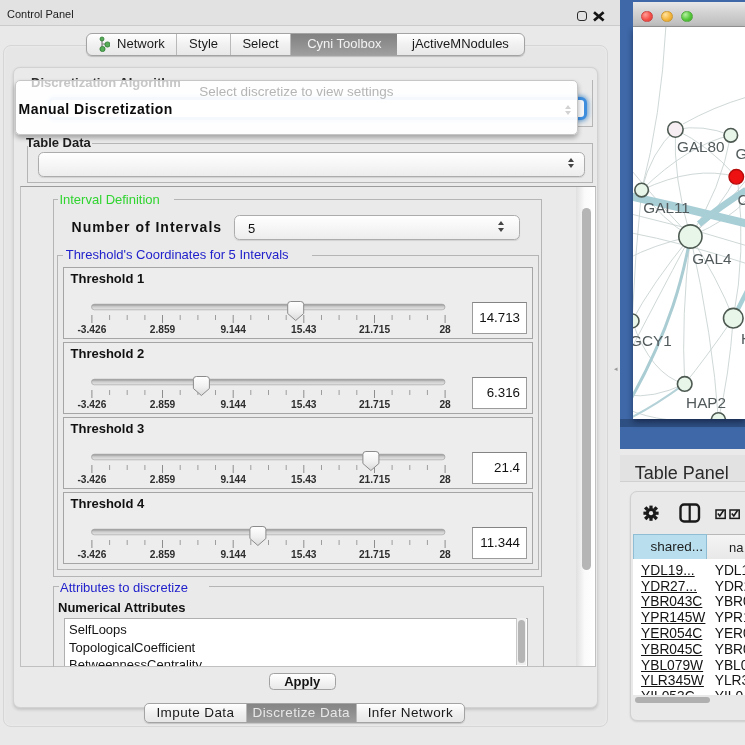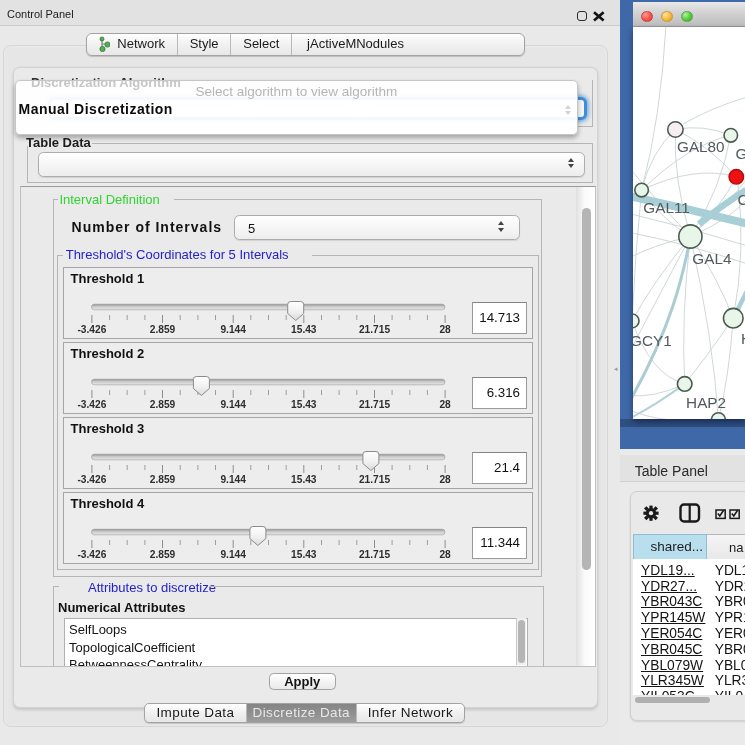--- a/index.html
+++ b/index.html
@@ -71,21 +71,21 @@
 #netframe { left:620px; top:0; width:125px; height:448.5px; background:#3e68a8; }
 #nettitle { left:633px; top:2px; width:112px; height:25px;
   background:linear-gradient(180deg,#e8e8e8,#d2d2d2 45%,#bdbdbd);
   border-bottom:1px solid #989898; }
 #netwhite { left:633px; top:27px; width:112px; height:392px; background:#ffffff;
   box-shadow:0 3px 6px rgba(0,0,20,0.45); }
 .light { position:absolute; top:10.7px; width:11.8px; height:11.8px; border-radius:50%; }
 #tpstrip { left:620px; top:448.5px; width:125px; height:296.5px; background:#eaeaea; }
 #tptitle { left:620px; top:454.5px; width:125px; height:27.3px; background:#e2e2e2;
   border-bottom:1px solid #d0d0d0; }
-#tptitle .t { position:absolute; left:14.7px; top:8px; font-size:14px; color:#2a2a2a; }
+#tptitle .t { position:absolute; left:14.7px; top:8px; font-size:18px; color:#2a2a2a; }
 #tpcontainer { left:629.7px; top:491px; width:124px; height:229.7px; background:#e9e9e9;
   border:1px solid #d0d0d0; border-radius:7px; box-shadow:0 1px 2px rgba(0,0,0,0.12); }
 #tptable { left:632.9px; top:534px; width:112.1px; height:176.6px; background:#e9e9e9; }
 #thead1 { position:absolute; left:0; top:0; width:73.7px; height:41px; background:#b9dfee;
   border:1px solid #8fbdd4; font-size:13.5px; color:#1d1d1d; text-align:center; text-indent:14px; line-height:23px; }
 #thead2 { position:absolute; left:73.7px; top:0; width:38.4px; height:30px;
   background:linear-gradient(180deg,#f4f4f4,#e6e6e6); border-top:1px solid #b8b8b8;
   border-bottom:1px solid #b0b0b0; font-size:13px; color:#1d1d1d; }
 #trows { position:absolute; left:0; top:24.8px; width:112.1px; height:135.8px; background:#fff;
   overflow:hidden; font-size:13.8px; color:#141414; }
@@ -108,32 +108,33 @@
 <div id="toptabs" class="abs">
  <div class="seg" style="width:91.3px;"><svg width="12" height="16" style="margin-right:7px;">
    <line x1="4" y1="3" x2="4" y2="13" stroke="#7e7e7e" stroke-width="1.2"></line>
    <line x1="4" y1="8" x2="9" y2="8" stroke="#7e7e7e" stroke-width="1.2"></line>
    <circle cx="4" cy="3" r="2" fill="#57ad57" stroke="#2f7a33" stroke-width="0.8"></circle>
    <circle cx="9.5" cy="8.5" r="2.6" fill="#57ad57" stroke="#2f7a33" stroke-width="0.8"></circle>
    <circle cx="4.5" cy="13" r="2.6" fill="#57ad57" stroke="#2f7a33" stroke-width="0.8"></circle>
  </svg>Network</div>
  <div class="seg" style="width:53.6px;">Style</div>
  <div class="seg" style="width:60.8px;">Select</div>
+ <div class="seg dark" style="width:106.7px;">Cyni Toolbox</div>
  <div class="seg" style="width:126.7px;">jActiveMNodules</div>
 </div>
 <div class="abs" style="left:31px;top:74.5px;font-size:13px;font-weight:600;color:#c6c6c6;z-index:31;">Discretization Algorithm</div>
 <div class="abs" style="left:31px;top:74.5px;width:170px;height:5.8px;overflow:hidden;z-index:32;">
     <div style="font-size:13px;font-weight:600;color:#2e2e2e;">Discretization Algorithm</div>
   </div>
 <div class="abs fline" style="left:592px;top:80px;width:1px;height:46.5px;"></div>
 <div class="abs fline" style="left:577.5px;top:126px;width:15.5px;height:1px;"></div>
 <div class="abs ghost" style="left:48px;top:96.5px;width:539px;height:23px;border-radius:6px;
  background:#f4f6f8;border:3px solid #3f8ede;box-shadow:0 0 4px 1.5px rgba(77,141,201,0.75);"></div>
 <div id="popup" class="abs">
-  <div class="i1">Select algorithm to view algorithm</div>
+  <div class="i1">Select discretize to view settings</div>
   <div class="i2">Manual Discretization</div>
   <div style="position:absolute;right:3px;top:24px;width:9px;">
     <div style="width:0;height:0;border-left:3.5px solid transparent;border-right:3.5px solid transparent;border-bottom:4.5px solid #d2d2d2;margin-bottom:2px;"></div>
     <div style="width:0;height:0;border-left:3.5px solid transparent;border-right:3.5px solid transparent;border-top:4.5px solid #d2d2d2;"></div>
   </div>
 </div>
 <div class="abs ftitle" style="left:26px;top:135.2px;font-size:13px;font-weight:600;color:#1c1c1c;z-index:31;">Table Data</div>
 <div class="abs fline" style="left:92px;top:142.8px;width:500.5px;height:1px;z-index:31;"></div>
 <div class="abs fline" style="left:26.5px;top:146px;width:1px;height:36px;"></div>
 <div class="abs fline" style="left:26.5px;top:181.5px;width:566px;height:1px;"></div>
@@ -314,21 +315,21 @@
       <text x="27.9" y="64.8" font-size="10.2" font-weight="bold" fill="#2d2d2d" text-anchor="middle">-3.426</text>
       <text x="98.5" y="64.8" font-size="10.2" font-weight="bold" fill="#2d2d2d" text-anchor="middle">2.859</text>
       <text x="169.2" y="64.8" font-size="10.2" font-weight="bold" fill="#2d2d2d" text-anchor="middle">9.144</text>
       <text x="239.8" y="64.8" font-size="10.2" font-weight="bold" fill="#2d2d2d" text-anchor="middle">15.43</text>
       <text x="310.5" y="64.8" font-size="10.2" font-weight="bold" fill="#2d2d2d" text-anchor="middle">21.715</text>
       <text x="381.1" y="64.8" font-size="10.2" font-weight="bold" fill="#2d2d2d" text-anchor="middle">28</text>
       <path d="M185.9,36.5 Q185.9,33.5 188.9,33.5 L198.9,33.5 Q201.9,33.5 201.9,36.5 L201.9,45.5 L193.9,52.5 L185.9,45.5 Z" fill="url(#knb)" stroke="#8b8b8b" stroke-width="1"></path>
     </svg>
   <div class="vbox">11.344</div>
 </div>
-<div class="abs ftitle" style="left:60px;top:579.5px;color:#2222cc;margin-left:28px;">Attributes to discretize</div>
+<div class="abs ftitle" style="left:60px;top:579.5px;color:#2222cc;">Attributes to discretize</div>
 <div class="abs fline" style="left:53px;top:586px;width:6px;height:1px;"></div>
 <div class="abs fline" style="left:209px;top:586px;width:334px;height:1px;"></div>
 <div class="abs fline" style="left:53px;top:586px;width:1px;height:80.6px;"></div>
 <div class="abs fline" style="left:543px;top:586px;width:1px;height:80.6px;"></div>
 <div class="abs" style="left:58px;top:599.5px;font-size:13px;font-weight:bold;color:#111;">Numerical Attributes</div>
 <div class="abs" style="left:63.5px;top:617.5px;width:464px;height:48px;background:#fff;
   border:1px solid #b0b0b0;border-bottom:none;font-size:13px;color:#141414;overflow:hidden;">
   <div style="position:absolute;left:4.5px;top:3.5px;">SelfLoops</div>
   <div style="position:absolute;left:4.5px;top:21px;">TopologicalCoefficient</div>
   <div style="position:absolute;left:4.5px;top:38.5px;">BetweennessCentrality</div>

